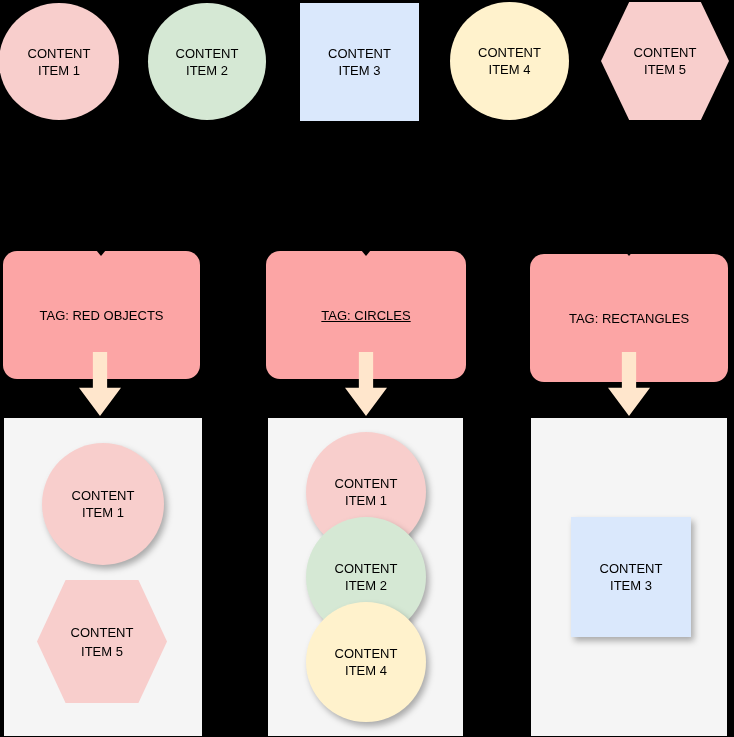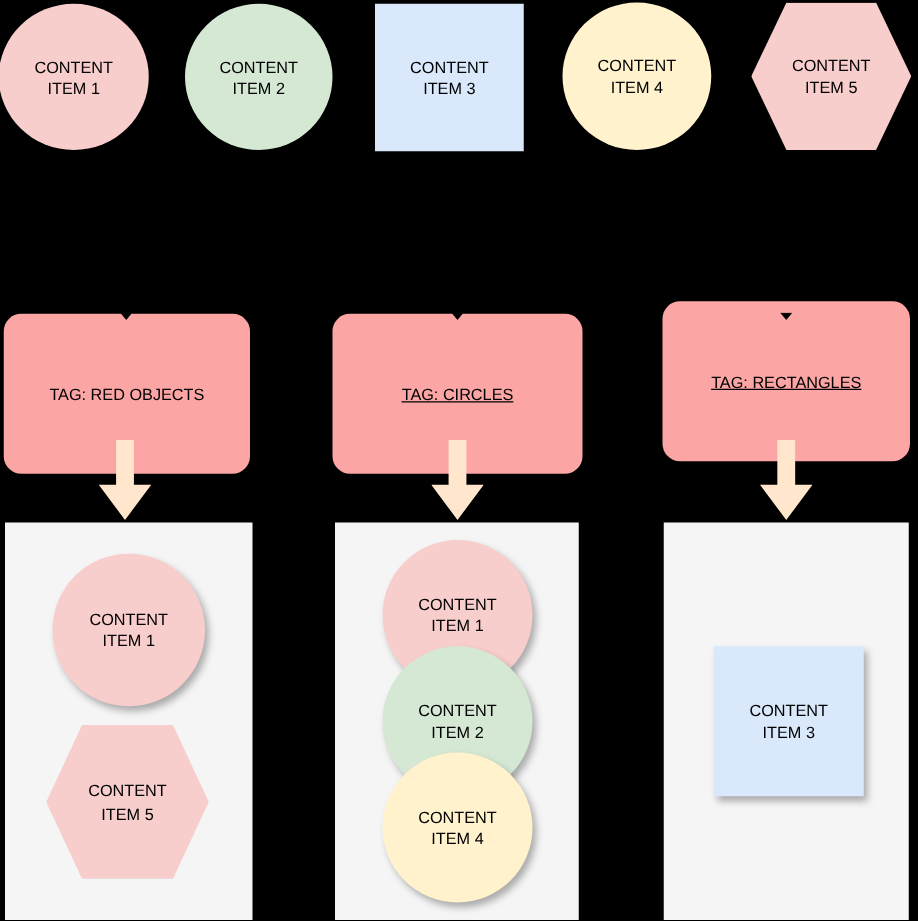--- a/index.html
+++ b/index.html
@@ -66,21 +66,21 @@
     <span class="ln">CONTENT</span>
     <span class="ln">ITEM 5</span>
   </div>
 
   <div class="tag" style="left:3px;top:251px;width:197px;">
     <span>TAG: RED OBJECTS</span>
   </div>
   <div class="tag" style="left:266px;top:251px;width:200px;text-decoration:underline;">
     <span>TAG: CIRCLES</span>
   </div>
-  <div class="tag" style="left:530px;top:241px;width:198px;text-decoration:underline;">
+  <div class="tag" style="left:530px;top:254px;width:198px;">
     <span>TAG: RECTANGLES</span>
   </div>
 
   <div class="arrowhead-mark" style="left:96px;top:250px;"></div>
   <div class="arrowhead-mark" style="left:361px;top:250px;"></div>
   <div class="arrowhead-mark" style="left:624px;top:250px;"></div>
 
   <div class="down-arrow" style="left:79px;top:352px;"></div>
   <div class="down-arrow" style="left:345px;top:352px;"></div>
   <div class="down-arrow" style="left:608px;top:352px;"></div>

